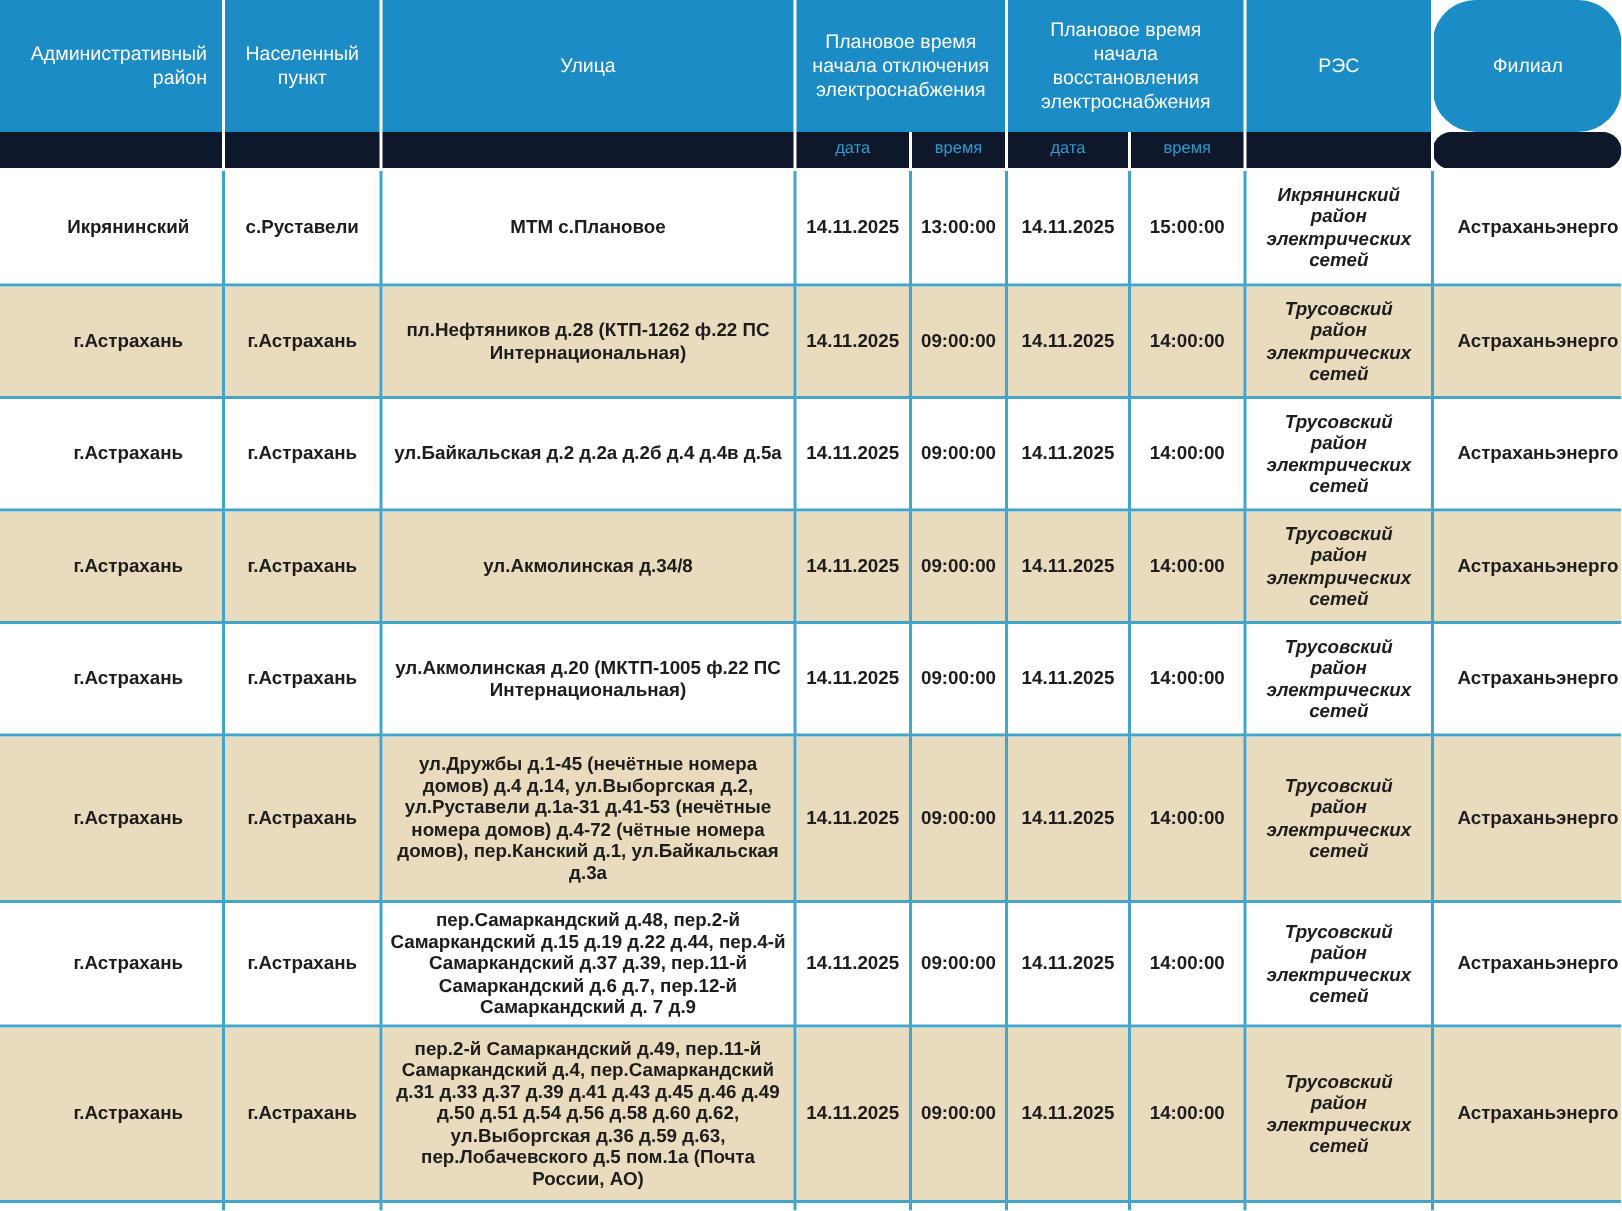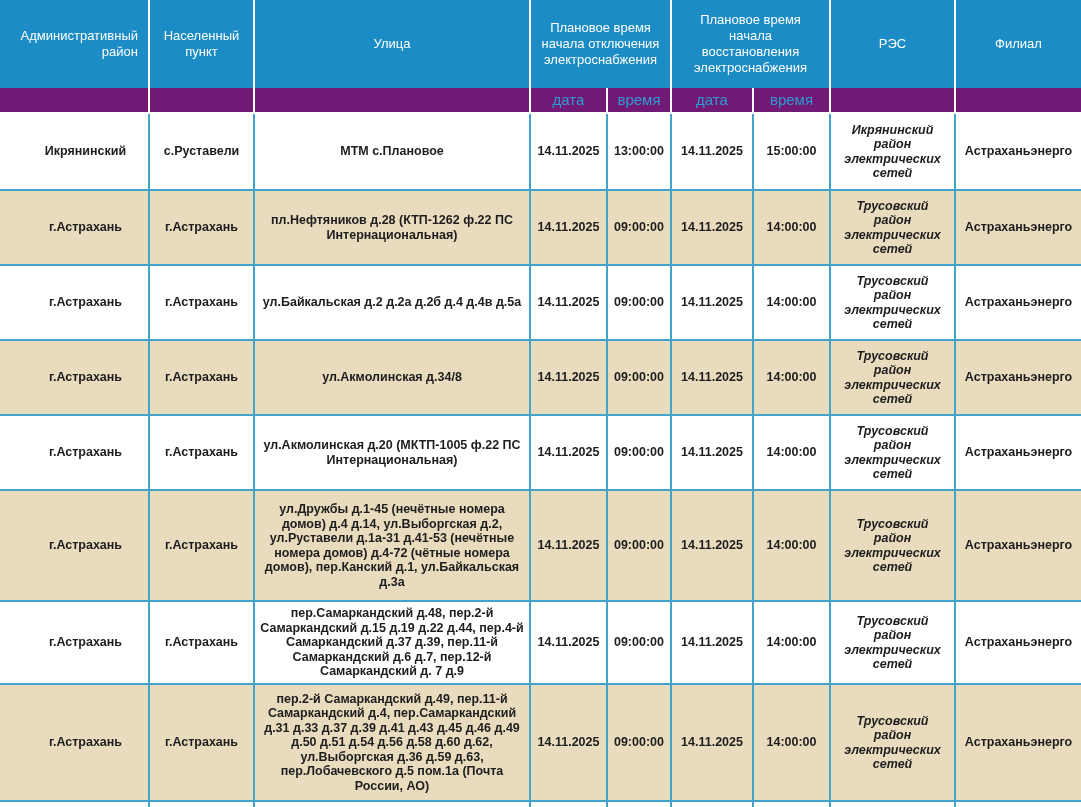--- a/index.html
+++ b/index.html
@@ -29,46 +29,46 @@
     line-height: 1.25;
     text-align: center;
     vertical-align: middle;
     border: 2px solid #ffffff;
     padding: 2px 10px;
   }
   thead tr.main-head { height: 88px; }
   thead tr.main-head th { border-bottom: 0; border-top: 0; }
   thead tr.sub-head { height: 25px; }
   thead tr.sub-head th {
-    background: #701a75;
+    background: #0f172a;
     color: #2d9bd3;
-    font-size: 15px;
+    font-size: 11px;
     border-top: 0;
     padding: 1px 2px;
   }
   thead th:first-child { border-left: 0; text-align: right; }
-  thead th:last-child { border-right: 0; }
+  thead th:last-child { border-right: 0; border-radius: 29px; }
   
   tbody td {
     border: 2px solid #44a3c8;
     color: #1d1d1d;
     font-size: 12.5px;
     font-weight: 700;
     line-height: 1.16;
     text-align: center;
     vertical-align: middle;
     padding: 2px 4px;
     background: #ffffff;
     overflow: hidden;
   }
   tbody td:first-child { border-left: 0; padding-left: 27px; }
   tbody td:last-child { border-right: 0; }
   tbody tr.alt td { background: #e9dcbe; }
   tbody td.res-cell { padding: 2px 6px; font-style: italic; }
-  tbody td.branch-cell { padding: 2px 2px; }
+  tbody td.branch-cell { padding: 2px 2px; text-align: right; }
   tbody td.date-cell, tbody td.time-cell { padding: 2px 1px; }
   tr.r1 { height: 77px; }
   tr.r2 { height: 75px; }
   tr.r3 { height: 75px; }
   tr.r4 { height: 75px; }
   tr.r5 { height: 75px; }
   tr.r6 { height: 111px; }
   tr.r7 { height: 83px; }
   tr.r8 { height: 117px; }
   tr.r9 { height: 40px; }

